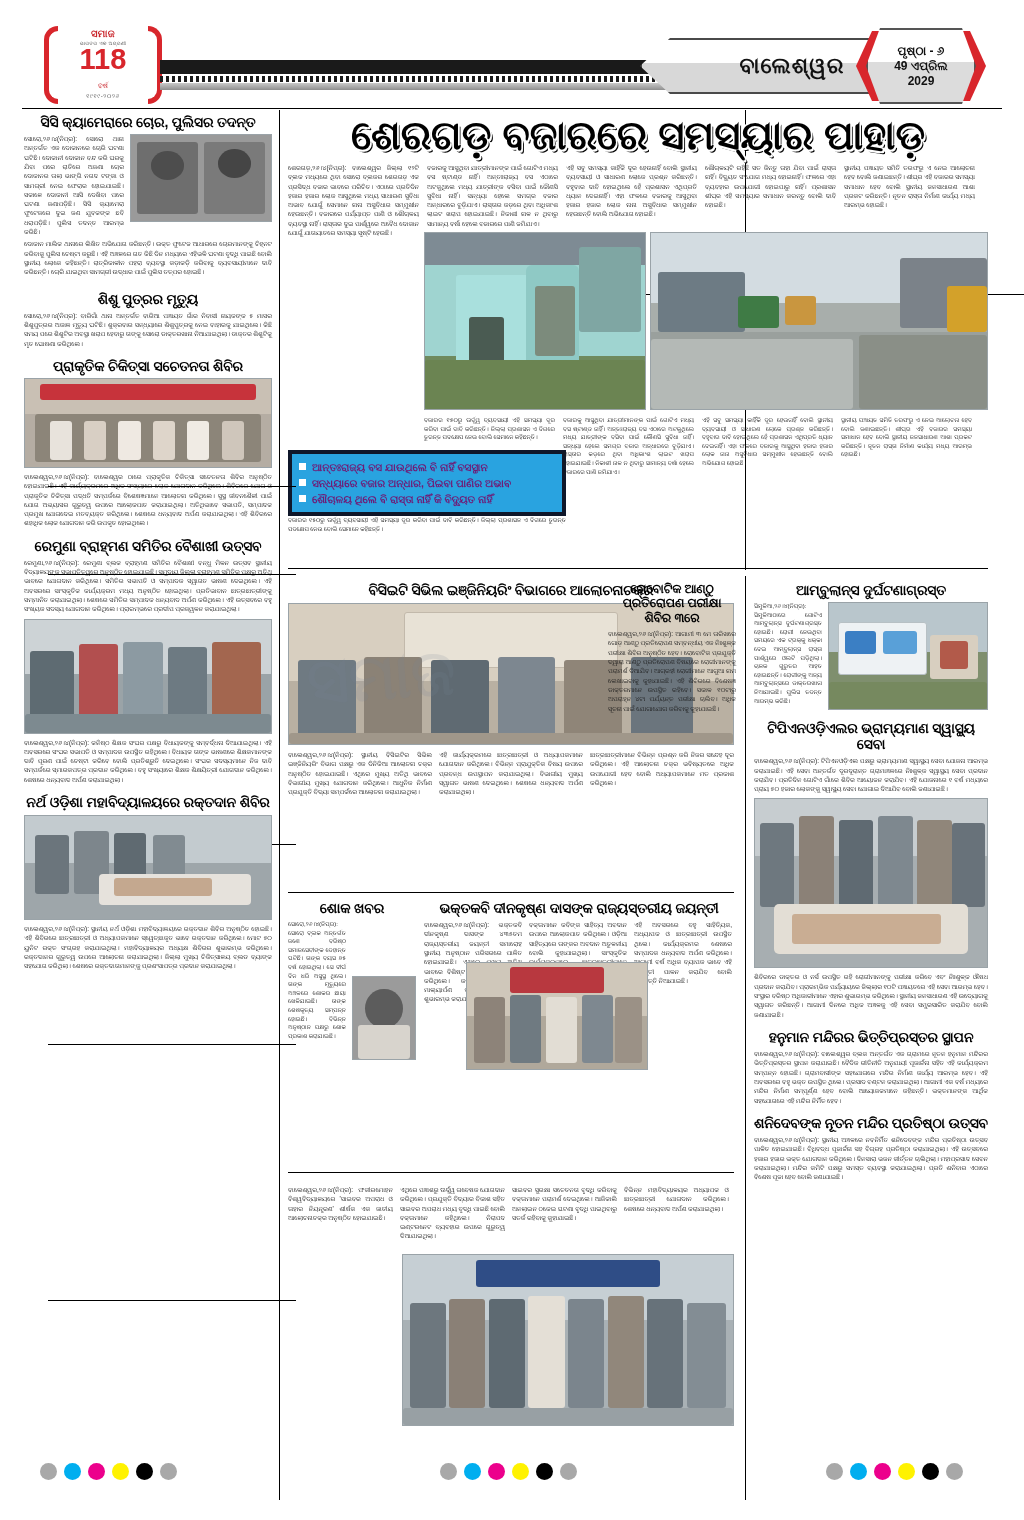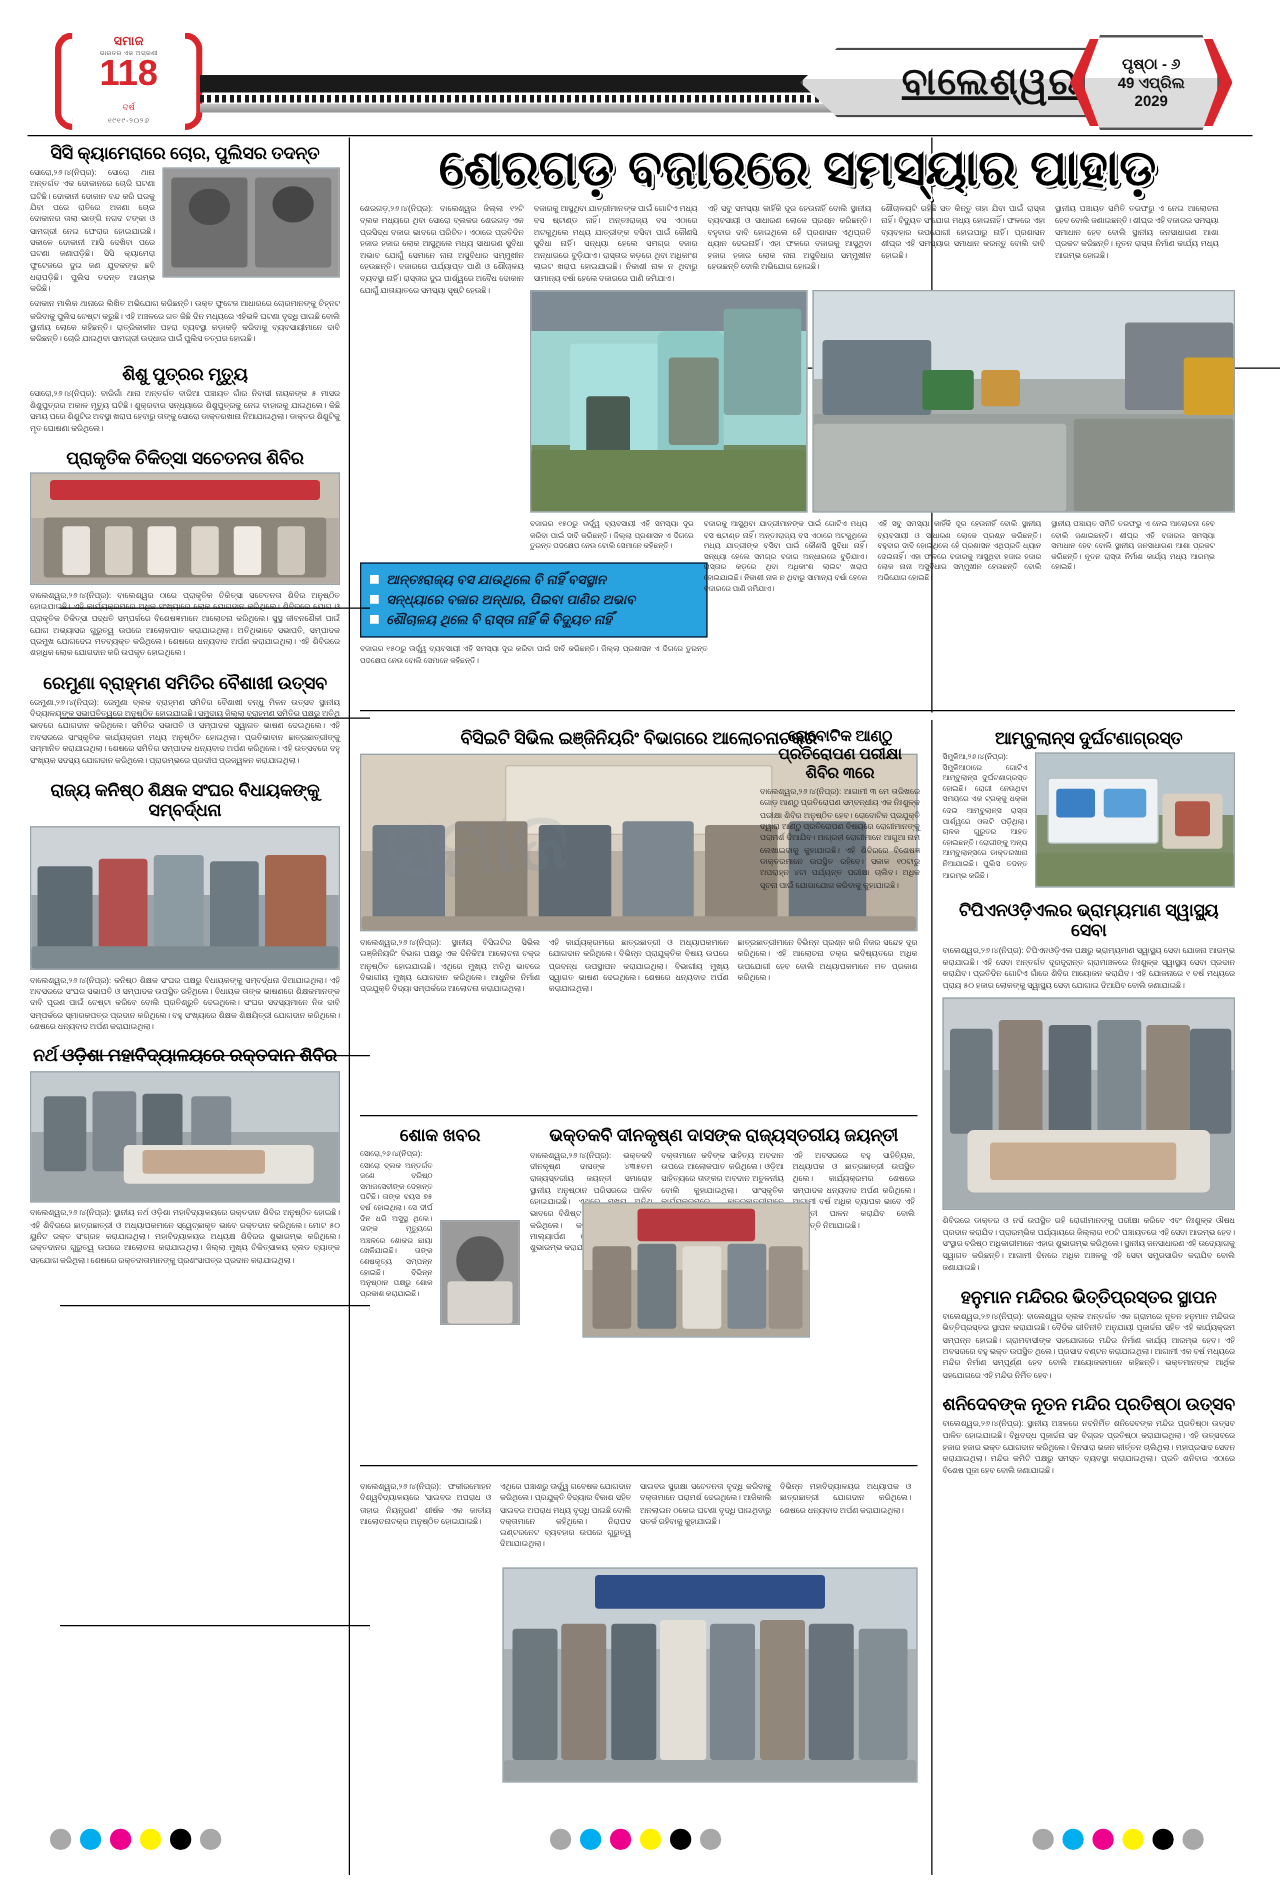--- a/index.html
+++ b/index.html
@@ -41,22 +41,22 @@
   .bar-gray { position:absolute; left:160px; top:83px; width:525px; height:7px;
       background: linear-gradient(180deg,#c9c9c9,#8f8f8f); }
 
   .edition-flag {
     position:absolute; left:640px; top:38px; width:270px; height:56px;
     background:linear-gradient(180deg,#ffffff 0 45%,#d8d8d8 45% 100%);
     border:2px solid #4a4a4a;
     clip-path: polygon(0 50%, 30px 0, 100% 0, 100% 100%, 30px 100%);
     display:flex; align-items:center; justify-content:center;
   }
-  .edition-name { font-size:30px; font-weight:bold; color:#111; letter-spacing:1px;
-      padding-left:34px;text-decoration:underline; }
+  .edition-name { font-size:22px; font-weight:bold; color:#111; letter-spacing:1px;
+      padding-left:34px; }
 
   .date-badge-red {
     position:absolute; left:856px; top:31px; width:130px; height:70px;
     background:#d8262c;
     clip-path: polygon(16px 0, calc(100% - 16px) 0, 100% 50%, calc(100% - 16px) 100%, 16px 100%, 0 50%);
   }
   .date-badge {
     position:absolute; left:866px; top:28px; width:110px; height:76px;
     background:linear-gradient(180deg,#ffffff 0 45%,#dcdcdc 45% 100%);
     border:2px solid #555;
@@ -88,23 +88,22 @@
   .body-text {
     font-size:6.4px; line-height:9.3px; text-align:justify; color:#1b1b1b;
     -webkit-hyphens:auto; hyphens:auto; word-spacing:-0.3px;
   }
   .body-text.small { font-size:6.0px; line-height:8.6px; }
 
   .photo { background:#b9c2c7; position:relative; overflow:hidden; border:0.5px solid #9aa3a8;}
   .photo .blob { position:absolute; border-radius:3px; }
 
   .bullets {
-    background:#29a3e0; color:#0f172a; padding:5px 7px;
-    border:1px solid #0f172a;
-    font-style:italic;
+    background:#29a3e0; color:#701a75; padding:5px 7px;
+    border:4px solid #0f172a;
   }
   .bullets div { font-size:10.5px; font-weight:bold; line-height:16px;
       display:flex; align-items:flex-start; gap:6px;}
   .bullets .sq { width:7px; height:7px; background:#fff; flex:none; margin-top:4px;}
 
   .colorbar { position:absolute; display:flex; align-items:center; gap:7px; }
   .colorbar i { display:block; width:17px; height:17px; border-radius:50%; }
   .cb-gray { background:#a8a8a8; }
   .cb-cyan { background:#00aeef; }
   .cb-mag  { background:#ec008c; }
@@ -254,21 +253,20 @@
     </div>
     <div class="body-text" style="margin-top:4px;">ବାଲେଶ୍ୱର,୨୬।୪(ନିପ୍ର): ବାଲେଶ୍ୱର ଠାରେ ପ୍ରାକୃତିକ ଚିକିତ୍ସା ସଚେତନତା ଶିବିର ଅନୁଷ୍ଠିତ ହୋଇଯାଇଛି। ଏହି କାର୍ଯ୍ୟକ୍ରମରେ ଅଧିକ ସଂଖ୍ୟାରେ ଲୋକ ଯୋଗଦାନ କରିଥିଲେ। ଶିବିରରେ ଯୋଗ ଓ ପ୍ରାକୃତିକ ଚିକିତ୍ସା ପଦ୍ଧତି ସମ୍ପର୍କରେ ବିଶେଷଜ୍ଞମାନେ ଆଲୋଚନା କରିଥିଲେ। ସୁସ୍ଥ ଜୀବନଶୈଳୀ ପାଇଁ ଯୋଗ ଅଭ୍ୟାସର ଗୁରୁତ୍ୱ ଉପରେ ଆଲୋକପାତ କରାଯାଇଥିଲା। ଅତିଥିଭାବେ ସଭାପତି, ସମ୍ପାଦକ ପ୍ରମୁଖ ଯୋଗଦେଇ ମତବ୍ୟକ୍ତ କରିଥିଲେ। ଶେଷରେ ଧନ୍ୟବାଦ ଅର୍ପଣ କରାଯାଇଥିଲା। ଏହି ଶିବିରରେ ଶହାଧିକ ଲୋକ ଯୋଗଦାନ କରି ଉପକୃତ ହୋଇଥିଲେ।</div>
 
     <div class="hr-rule" style="left:24px; top:730px; width:248px;"></div>
 
     <div class="hl hl-m" style="margin-top:10px;">ରେମୁଣା ବ୍ରାହ୍ମଣ ସମିତିର ବୈଶାଖୀ ଉତ୍ସବ</div>
     <div class="body-text" style="margin-top:4px;">ରେମୁଣା,୨୬।୪(ନିପ୍ର): ରେମୁଣା ବ୍ଲକ ବ୍ରାହ୍ମଣ ସମିତିର ବୈଶାଖୀ ବନ୍ଧୁ ମିଳନ ଉତ୍ସବ ସ୍ଥାନୀୟ ବିଦ୍ୟାଳୟଙ୍କ ସଭାପତିତ୍ୱରେ ଅନୁଷ୍ଠିତ ହୋଇଯାଇଛି। ସମୁଦାୟ ଜିଲ୍ଲା ବ୍ରାହ୍ମଣ ସମିତିର ପକ୍ଷରୁ ଅତିଥି ଭାବରେ ଯୋଗଦାନ କରିଥିଲେ। ସମିତିର ସଭାପତି ଓ ସମ୍ପାଦକ ସ୍ୱାଗତ ଭାଷଣ ଦେଇଥିଲେ। ଏହି ଅବସରରେ ସାଂସ୍କୃତିକ କାର୍ଯ୍ୟକ୍ରମ ମଧ୍ୟ ଅନୁଷ୍ଠିତ ହୋଇଥିଲା। ପ୍ରତିଭାବାନ ଛାତ୍ରଛାତ୍ରୀଙ୍କୁ ସମ୍ମାନିତ କରାଯାଇଥିଲା। ଶେଷରେ ସମିତିର ସମ୍ପାଦକ ଧନ୍ୟବାଦ ଅର୍ପଣ କରିଥିଲେ। ଏହି ଉତ୍ସବରେ ବହୁ ସଂଖ୍ୟକ ସଦସ୍ୟ ଯୋଗଦାନ କରିଥିଲେ। ପ୍ରାରମ୍ଭରେ ପ୍ରଦୀପ ପ୍ରଜ୍ୱଳନ କରାଯାଇଥିଲା।</div>
 
     <div class="hr-rule" style="left:24px; top:930px; width:248px;"></div>
 
-    <div class="hl hl-m" style="margin-top:10px;">ରାଜ୍ୟ କନିଷ୍ଠ ଶିକ୍ଷକ ସଂଘର ବିଧାୟକଙ୍କୁ ସମ୍ବର୍ଦ୍ଧନା</div>
     <div class="photo" style="height:115px; margin-top:5px; position:relative;">
       <div style="position:absolute;inset:0;background:linear-gradient(180deg,#cdd3d6 0 48%,#9aa3a7 48% 100%);"></div>
       <div class="blob" style="left:2%;top:28%;width:18%;height:62%;background:#5e6b72;"></div>
       <div class="blob" style="left:22%;top:22%;width:16%;height:68%;background:#b24f4f;"></div>
       <div class="blob" style="left:40%;top:20%;width:16%;height:70%;background:#8c9aa2;"></div>
       <div class="blob" style="left:58%;top:24%;width:16%;height:66%;background:#6d7a82;"></div>
       <div class="blob" style="left:76%;top:20%;width:20%;height:70%;background:#a3664f;"></div>
       <div class="blob" style="left:0;top:84%;width:100%;height:16%;background:#7d8a90;"></div>
     </div>
     <div class="body-text" style="margin-top:4px;">ବାଲେଶ୍ୱର,୨୬।୪(ନିପ୍ର): କନିଷ୍ଠ ଶିକ୍ଷକ ସଂଘର ପକ୍ଷରୁ ବିଧାୟକଙ୍କୁ ସମ୍ବର୍ଦ୍ଧନା ଦିଆଯାଇଥିଲା। ଏହି ଅବସରରେ ସଂଘର ସଭାପତି ଓ ସମ୍ପାଦକ ଉପସ୍ଥିତ ରହିଥିଲେ। ବିଧାୟକ ତାଙ୍କ ଭାଷଣରେ ଶିକ୍ଷକମାନଙ୍କ ଦାବି ପୂରଣ ପାଇଁ ଚେଷ୍ଟା କରିବେ ବୋଲି ପ୍ରତିଶ୍ରୁତି ଦେଇଥିଲେ। ସଂଘର ସଦସ୍ୟମାନେ ନିଜ ଦାବି ସମ୍ପର୍କରେ ସ୍ମାରକପତ୍ର ପ୍ରଦାନ କରିଥିଲେ। ବହୁ ସଂଖ୍ୟାରେ ଶିକ୍ଷକ ଶିକ୍ଷୟିତ୍ରୀ ଯୋଗଦାନ କରିଥିଲେ। ଶେଷରେ ଧନ୍ୟବାଦ ଅର୍ପଣ କରାଯାଇଥିଲା।</div>

